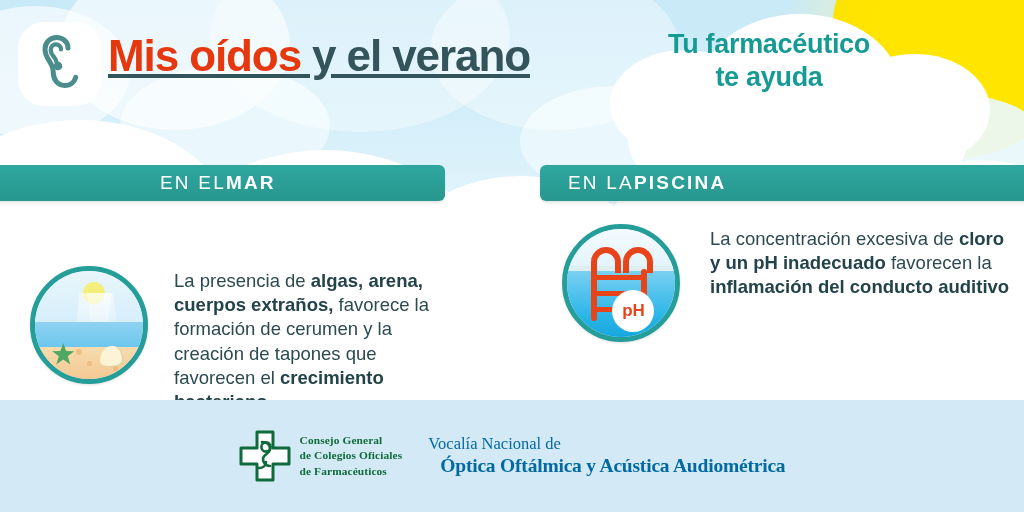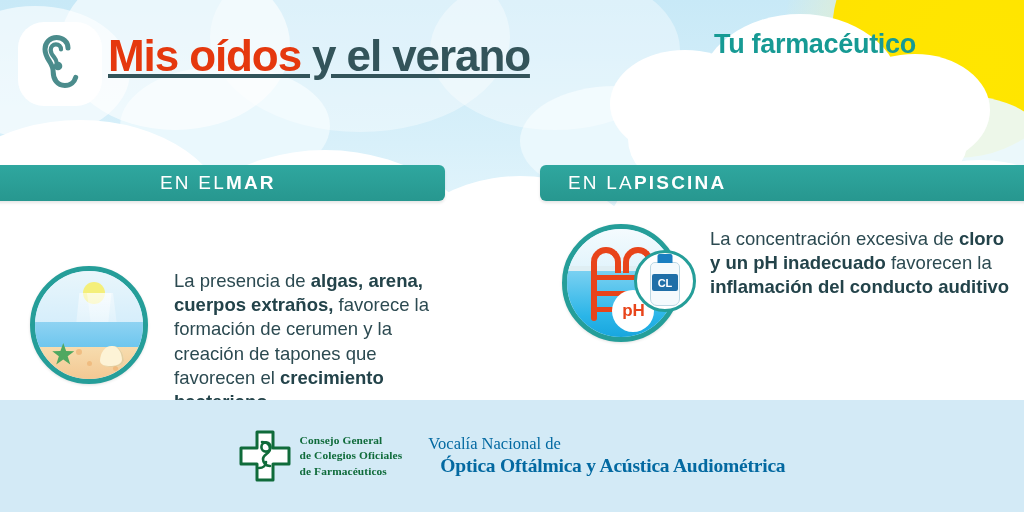--- a/index.html
+++ b/index.html
@@ -91,21 +91,21 @@
     color: #33545a;
     line-height: 1;
     text-decoration: underline;
   }
   .title .red { color: #e5380e; }
 
   .slogan {
     position: absolute;
     left: 622px; top: 28px;
     width: 294px;
-    text-align: right;
+    text-align: center;
     color: #169a94;
     font-size: 27px;
     font-weight: bold;
     line-height: 1.22;
     letter-spacing: -0.3px;
   }
 
   
   .bar {
     position: absolute;
@@ -269,20 +269,21 @@
         </svg>
       </span>
     </div>
 
     <div class="title">
       <span class="red">Mis oídos</span><span> y el verano</span>
     </div>
 
     <div class="slogan">
       <div>Tu  farmacéutico</div>
+      <div>te ayuda</div>
     </div>
   </div>
 
   <div class="bar bar-mar">
     <span>EN EL </span>
       <b>MAR</b>
   </div>
 
   <div class="bar bar-piscina">
     <span>EN LA </span>
@@ -318,26 +319,20 @@
         <div class="pool-edge"></div>
         <div class="ladder-hook" style="left:24px; top:18px;"></div>
         <div class="ladder-hook" style="left:56px; top:18px;"></div>
         <div class="ladder-rail" style="left:24px; top:40px; width:6px; height:52px;"></div>
         <div class="ladder-rail" style="left:74px; top:40px; width:6px; height:52px;"></div>
         <div class="ladder-step" style="left:24px; top:46px; width:56px;"></div>
         <div class="ladder-step" style="left:24px; top:62px; width:56px;"></div>
         <div class="ladder-step" style="left:24px; top:78px; width:56px;"></div>
         <div class="ph-bubble">pH</div>
       </div>
-      <div class="cl-bottle-wrap">
-        <div class="cl-bottle">
-          <div class="cl-cap"></div>
-          <div class="cl-label">CL</div>
-        </div>
-      </div>
     </div>
     <div class="blurb">
       <span>La concentración excesiva de </span><b>cloro y un pH inadecuado</b><span> favorecen la </span><b>inflamación del conducto auditivo</b>
     </div>
   </div>
 
   <div class="footer">
     <div class="footer-inner">
 
       <div class="logo-block">

